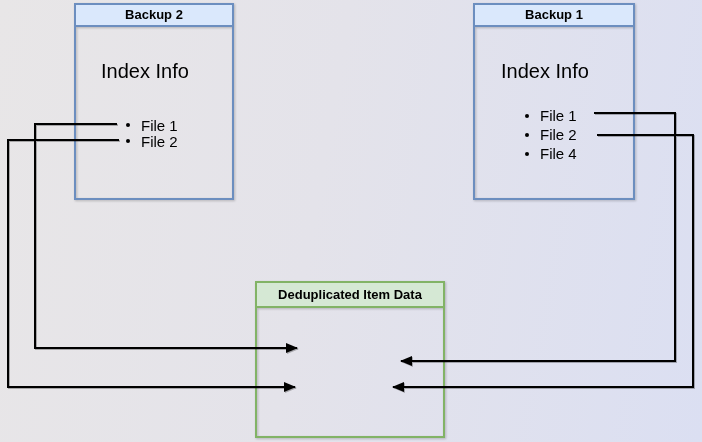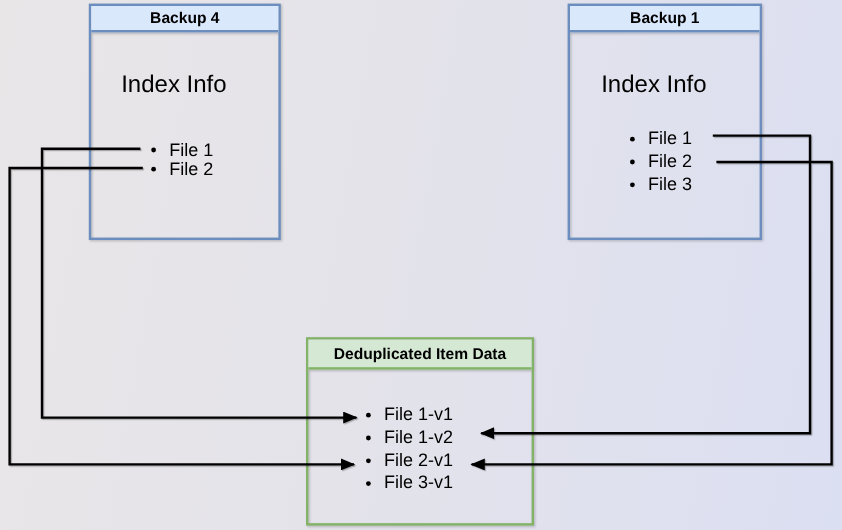--- a/index.html
+++ b/index.html
@@ -28,21 +28,21 @@
   .dot{width:4px;height:4px;border-radius:50%;background:#000;flex:0 0 4px;margin-right:11px;}
   .arrows{position:absolute;inset:0;pointer-events:none;z-index:5;}
   .arrows path{stroke:var(--arrow,#000);stroke-width:2;fill:none;}
 </style>
 </head>
 <body>
 
 <div class="canvas">
 
   <div class="box blue" style="left:74px;top:3px;width:160px;height:197px;">
-    <div class="box-header">Backup 4</div>
+    <div class="box-header">Backup 2</div>
   </div>
   <div class="index-label" style="left:101px;top:62px;">Index Info</div>
   <div class="file-list" style="left:126px;top:117px;">
     <div class="file-row h16">
       <span class="dot"></span>
       <span>File 1</span>
     </div>
     <div class="file-row h16">
       <span class="dot"></span>
       <span>File 2</span>
@@ -57,44 +57,26 @@
     <div class="file-row h19">
       <span class="dot"></span>
       <span>File 1</span>
     </div>
     <div class="file-row h19">
       <span class="dot"></span>
       <span>File 2</span>
     </div>
     <div class="file-row h19">
       <span class="dot"></span>
-      <span>File 3</span>
+      <span>File 4</span>
     </div>
   </div>
 
   <div class="box green" style="left:255px;top:281px;width:190px;height:157px;">
     <div class="box-header">Deduplicated Item Data</div>
-  </div>
-  <div class="file-list" style="left:305px;top:336px;">
-    <div class="file-row h19">
-      <span class="dot"></span>
-      <span>File 1-v1</span>
-    </div>
-    <div class="file-row h19">
-      <span class="dot"></span>
-      <span>File 1-v2</span>
-    </div>
-    <div class="file-row h19">
-      <span class="dot"></span>
-      <span>File 2-v1</span>
-    </div>
-    <div class="file-row h19">
-      <span class="dot"></span>
-      <span>File 3-v1</span>
-    </div>
   </div>
 
   <svg class="arrows" width="702" height="442" viewBox="0 0 702 442">
     <defs>
       <marker id="arrow" markerWidth="13" markerHeight="10" refX="11" refY="5" orient="auto" markerUnits="userSpaceOnUse">
         <path d="M0,0 L12,5 L0,10 z" style="fill:#000;stroke:none;"></path>
       </marker>
     </defs>
     <g filter="drop-shadow(1.5px 1.5px 0.5px rgba(0,0,0,0.28))">
       <path d="M117,124 L35,124 L35,348 L297,348" marker-end="url(#arrow)"></path>

